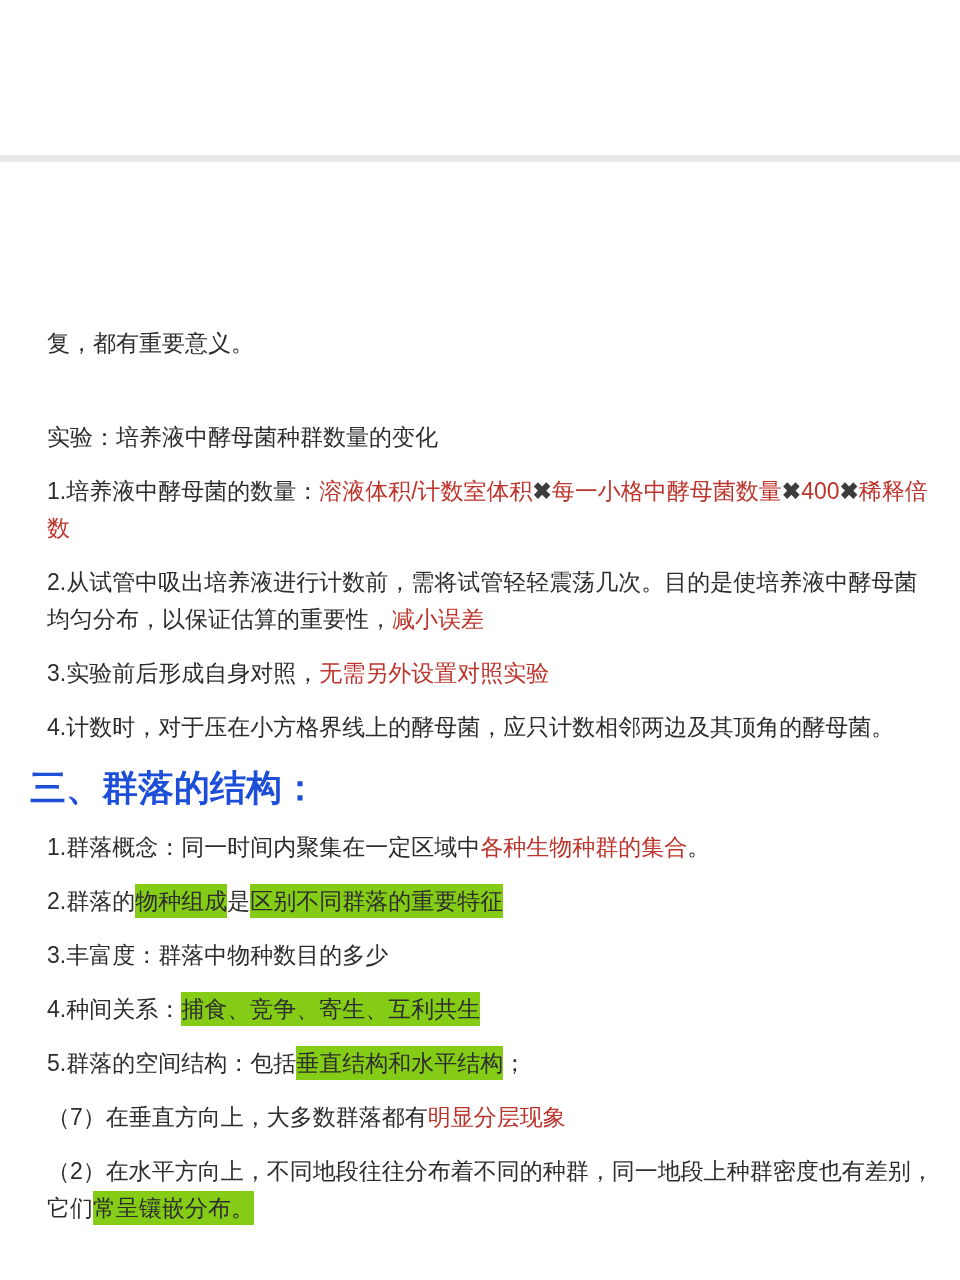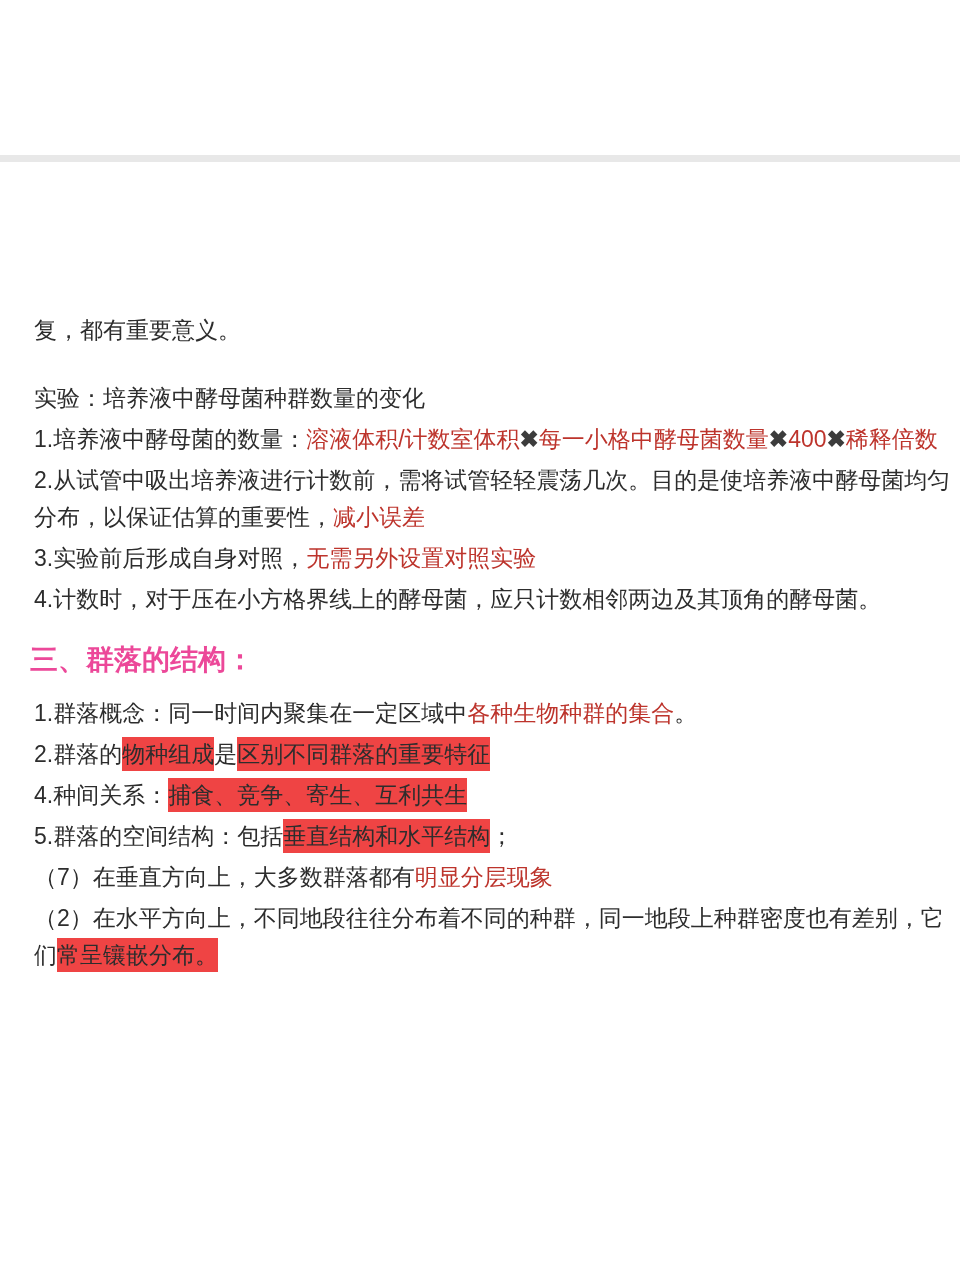--- a/index.html
+++ b/index.html
@@ -26,37 +26,37 @@
     position: absolute;
     left: 30px;
     top: 308px;
     width: 926px;
     color: #2d2d2d;
     font-size: 23px;
     line-height: 37px;
     letter-spacing: 0;
   }
   .para {
-    margin: 4px;
+    margin: 17px;
   }
   .gap {
     height: 23px;
   }
   .heading {
-    font-size: 28px;
+    font-size: 36px;
     line-height: 48px;
     font-weight: 600;
-    color: #ec4899;
+    color: #1d4ed8;
     margin: 18px 0 11px 0;
   }
   .seg-text { color: inherit; }
   .seg-red { color: #bd342c; text-align: right; }
   .seg-cross { color: #3c3c3c; font-weight: bold; }
   .seg-highlight {
-    background: #ef4444;
+    background: #84cc16;
     padding: 4px 0;
     box-decoration-break: clone;
     -webkit-box-decoration-break: clone;
   }
 </style>
 </head>
 <body>
 
 <div class="top-divider"></div>
 
@@ -64,17 +64,18 @@
     <div class="para"><span class="seg-text">复，都有重要意义。</span></div>
     <div class="gap"></div>
     <div class="para"><span class="seg-text">实验：培养液中酵母菌种群数量的变化</span></div>
     <div class="para"><span class="seg-text">1.培养液中酵母菌的数量：</span><span class="seg-red">溶液体积/计数室体积</span><span class="seg-cross">✖</span><span class="seg-red">每一小格中酵母菌数量</span><span class="seg-cross">✖</span><span class="seg-red">400</span><span class="seg-cross">✖</span><span class="seg-red">稀释倍数</span></div>
     <div class="para"><span class="seg-text">2.从试管中吸出培养液进行计数前，需将试管轻轻震荡几次。目的是使培养液中酵母菌均匀分布，以保证估算的重要性，</span><span class="seg-red">减小误差</span></div>
     <div class="para"><span class="seg-text">3.实验前后形成自身对照，</span><span class="seg-red">无需另外设置对照实验</span></div>
     <div class="para"><span class="seg-text">4.计数时，对于压在小方格界线上的酵母菌，应只计数相邻两边及其顶角的酵母菌。</span></div>
     <div class="heading"><span class="seg-text">三、群落的结构：</span></div>
     <div class="para"><span class="seg-text">1.群落概念：同一时间内聚集在一定区域中</span><span class="seg-red">各种生物种群的集合</span><span class="seg-text">。</span></div>
     <div class="para"><span class="seg-text">2.群落的</span><span class="seg-highlight">物种组成</span><span class="seg-text">是</span><span class="seg-highlight">区别不同群落的重要特征</span></div>
+    <div class="para"><span class="seg-text">3.丰富度：群落中物种数目的多少</span></div>
     <div class="para"><span class="seg-text">4.种间关系：</span><span class="seg-highlight">捕食、竞争、寄生、互利共生</span></div>
     <div class="para"><span class="seg-text">5.群落的空间结构：包括</span><span class="seg-highlight">垂直结构和水平结构</span><span class="seg-text">；</span></div>
     <div class="para"><span class="seg-text">（7）在垂直方向上，大多数群落都有</span><span class="seg-red">明显分层现象</span></div>
     <div class="para"><span class="seg-text">（2）在水平方向上，不同地段往往分布着不同的种群，同一地段上种群密度也有差别，它们</span><span class="seg-highlight">常呈镶嵌分布。</span></div>
   </div>
 
 </body></html>

